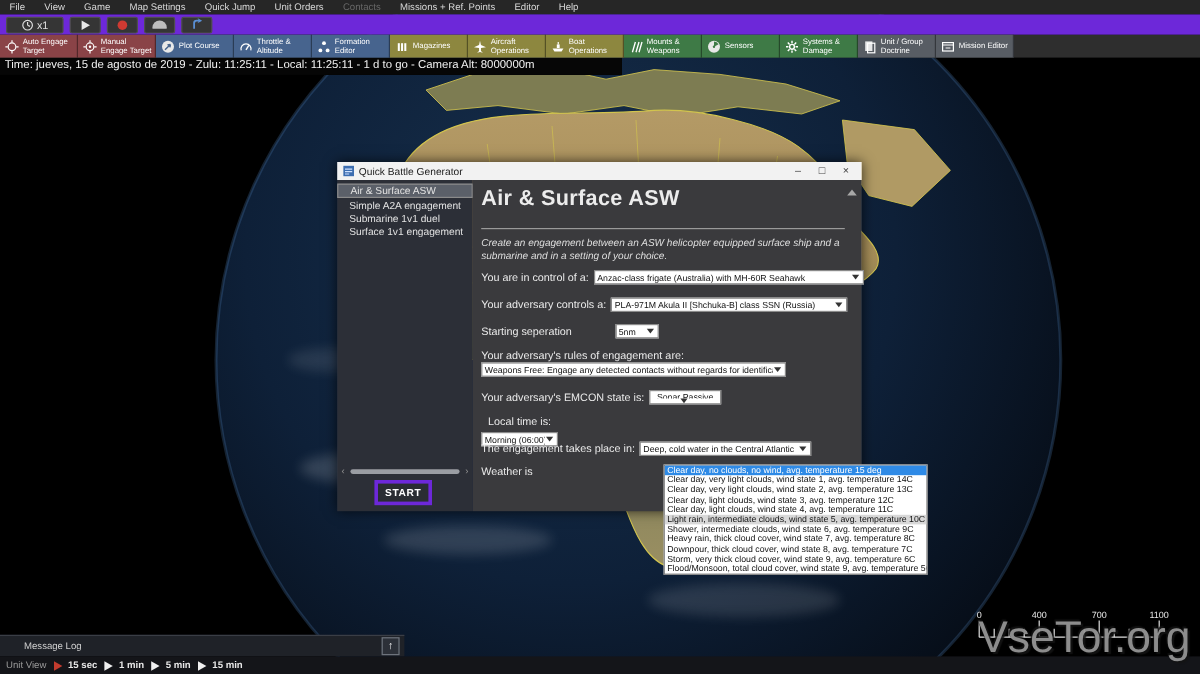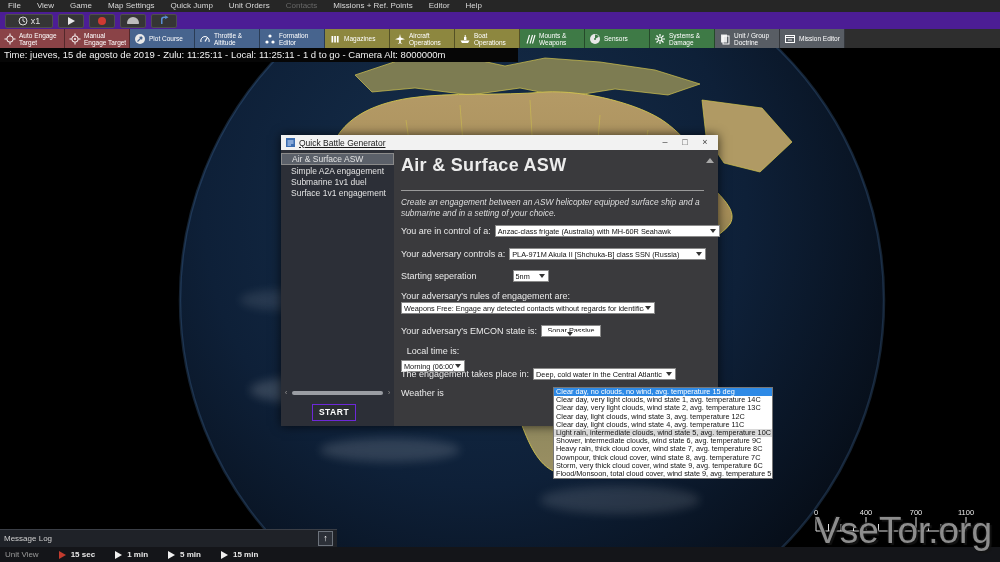--- a/index.html
+++ b/index.html
@@ -8,71 +8,71 @@
 
   
   .globe{position:absolute;inset:0;z-index:1;}
 
   
   .menubar{position:absolute;top:0;left:0;right:0;height:12px;background:#262626;display:flex;align-items:center;z-index:30;}
   .menu-item{font-size:8px;color:#d8d8d8;padding:0 8px;line-height:12px;white-space:nowrap;cursor:default;}
   .menu-item.disabled{color:#686868;}
 
   
-  .controlsrow{position:absolute;top:12px;left:0;right:0;height:17px;background:#4c1d95;display:flex;align-items:center;gap:5px;padding-left:5px;z-index:30;}
+  .controlsrow{position:absolute;top:12px;left:0;right:0;height:17px;background:#6d28d9;display:flex;align-items:center;gap:5px;padding-left:5px;z-index:30;}
   .ctl{height:14px;background:#353535;border:1px solid #4e4e4e;border-radius:2px;display:flex;align-items:center;justify-content:center;gap:3px;padding:0 6px;box-sizing:border-box;}
   .ctl .xlab{font-size:9px;color:#e0e0e0;}
   .tri-play{width:0;height:0;border-left:7px solid #e8e8e8;border-top:4px solid transparent;border-bottom:4px solid transparent;}
   .rec-dot{width:8px;height:8px;border-radius:50%;background:#cf3a32;}
   .dome{width:15px;height:7px;background:#bdbdbd;border-radius:8px 8px 1px 1px;}
 
   
   .toolbar{position:absolute;top:29px;left:0;right:0;height:19px;background:#2e2e2e;display:flex;z-index:30;}
   .tbtn{width:65px;height:19px;display:flex;align-items:center;gap:3px;padding:0 2px 0 4px;box-sizing:border-box;border-right:1px solid rgba(0,0,0,.4);}
   .tbtn .lbl{font-size:6.5px;line-height:7px;color:#fff;}
   .tbtn svg{flex:none;}
 
   
   .timebar{position:absolute;top:48px;left:0;width:518px;height:14px;background:#060606;color:#f2f2f2;font-size:9.5px;line-height:14px;padding-left:4px;box-sizing:border-box;white-space:nowrap;z-index:25;}
 
   
   .dialog{position:absolute;left:281px;top:135px;width:437px;z-index:40;box-shadow:0 0 10px rgba(0,0,0,.7);}
   .dtitle{height:15px;background:#f2f2f2;display:flex;align-items:center;padding:0 5px;gap:4px;}
-  .dtitle .t{font-size:8.5px;color:#1a1a1a;flex:1;text-decoration:underline;}
+  .dtitle .t{font-size:8.5px;color:#1a1a1a;flex:1;}
   .winbtn{font-size:9px;color:#444;width:16px;text-align:center;line-height:15px;cursor:default;}
   .dbody{position:relative;height:276px;display:flex;}
   .dside{width:113px;background:#2c2f37;position:relative;flex:none;padding-top:3px;box-sizing:border-box;}
   .sitem{font-size:8.5px;color:#e2e2e2;line-height:10px;padding-left:10px;margin-bottom:1px;white-space:nowrap;}
   .sitem.sel{background:#5b6069;}
   .hscroll{position:absolute;bottom:29px;left:1px;right:1px;height:8px;display:flex;align-items:center;}
   .harrow{font-size:8px;color:#8f8f8f;line-height:8px;width:8px;text-align:center;}
   .htrack{flex:1;height:4px;background:#9a9da3;border-radius:2px;margin:0 2px;}
-  .startbtn{position:absolute;left:31px;bottom:5px;width:42px;height:15px;background:#2a2d33;border:1px solid #6d28d9;color:#fff;font-size:8.5px;font-weight:bold;text-align:center;line-height:15px;letter-spacing:.5px;}
+  .startbtn{position:absolute;left:31px;bottom:5px;width:42px;height:15px;background:#2a2d33;border:3px solid #6d28d9;color:#fff;font-size:8.5px;font-weight:bold;text-align:center;line-height:15px;letter-spacing:.5px;}
   .dcontent{flex:1;background:#3a3a3d;position:relative;}
   .dheading{position:absolute;left:7px;top:5px;font-size:18px;font-weight:bold;color:#ececec;letter-spacing:.3px;}
   .dhr{position:absolute;left:7px;right:14px;top:40px;height:1px;background:#9a9a9a;}
   .ddesc{position:absolute;left:7px;top:47px;width:310px;font-size:8.4px;font-style:italic;color:#dedede;line-height:10.5px;}
   .frow{position:absolute;left:7px;display:flex;align-items:center;gap:4px;}
   .flabel{font-size:9px;color:#eaeaea;white-space:nowrap;}
   .sel{height:12px;background:#fff;border:1px solid #8a8a8a;display:flex;align-items:center;box-sizing:border-box;}
   .sel .stext{font-size:7.3px;color:#111;padding:0 2px;white-space:nowrap;overflow:hidden;flex:1;}
   .sarrow{width:0;height:0;border-left:3px solid transparent;border-right:3px solid transparent;border-top:4px solid #333;margin:0 3px 0 1px;flex:none;}
   .chev{position:absolute;right:4px;width:0;height:0;border-left:4px solid transparent;border-right:4px solid transparent;}
   .chev.up{top:8px;border-bottom:5px solid #a8a8a8;}
   .chev.down{bottom:10px;border-top:5px solid #a8a8a8;}
   .listbox{position:absolute;left:159px;top:237px;width:218px;background:#fff;border:1px solid #777;z-index:60;}
   .opt{font-size:7.3px;line-height:8.2px;height:8.2px;color:#111;padding:0 2px;white-space:nowrap;overflow:hidden;}
   .opt.selhl{background:#2e8ae6;color:#fff;}
   .opt.hovhl{background:#d8d8d8;}
 
   
   .msglog{position:absolute;left:0;top:529px;width:337px;height:18px;background:#1f2228;border-top:1px solid #3a3e46;box-sizing:border-box;display:flex;align-items:center;z-index:35;}
-  .msglog .t{font-size:8px;color:#cfcfcf;padding-left:4px;flex:1;}
+  .msglog .t{font-size:8px;color:#cfcfcf;padding-left:20px;flex:1;}
   .uparrow{width:13px;height:13px;border:1px solid #6d737c;background:#2c3038;color:#fff;font-size:9px;line-height:12px;text-align:center;margin-right:4px;flex:none;}
-  .statusbar{position:absolute;left:0;top:547px;width:100%;height:15px;background:#141519;display:flex;align-items:center;gap:20px;padding-left:5px;box-sizing:border-box;z-index:35;}
+  .statusbar{position:absolute;left:0;top:547px;width:100%;height:15px;background:#141519;display:flex;align-items:center;gap:6px;padding-left:5px;box-sizing:border-box;z-index:35;}
   .uview{font-size:8px;color:#9a9a9a;}
   .speed{display:flex;align-items:center;gap:5px;}
   .stri{width:0;height:0;border-left:7px solid #f0f0f0;border-top:4.5px solid transparent;border-bottom:4.5px solid transparent;}
   .stri.red{border-left-color:#c23b2e;}
   .speed .s{font-size:8px;color:#e8e8e8;font-weight:bold;}
 
   
   .scaler{position:absolute;left:806px;top:505px;z-index:20;}
   .watermark{position:absolute;right:8px;top:510px;font-size:37px;font-weight:normal;color:rgba(155,155,155,.9);
     text-shadow:2px 2px 1px rgba(20,20,20,.9),-1px -1px 1px rgba(20,20,20,.9);z-index:45;letter-spacing:0;}

